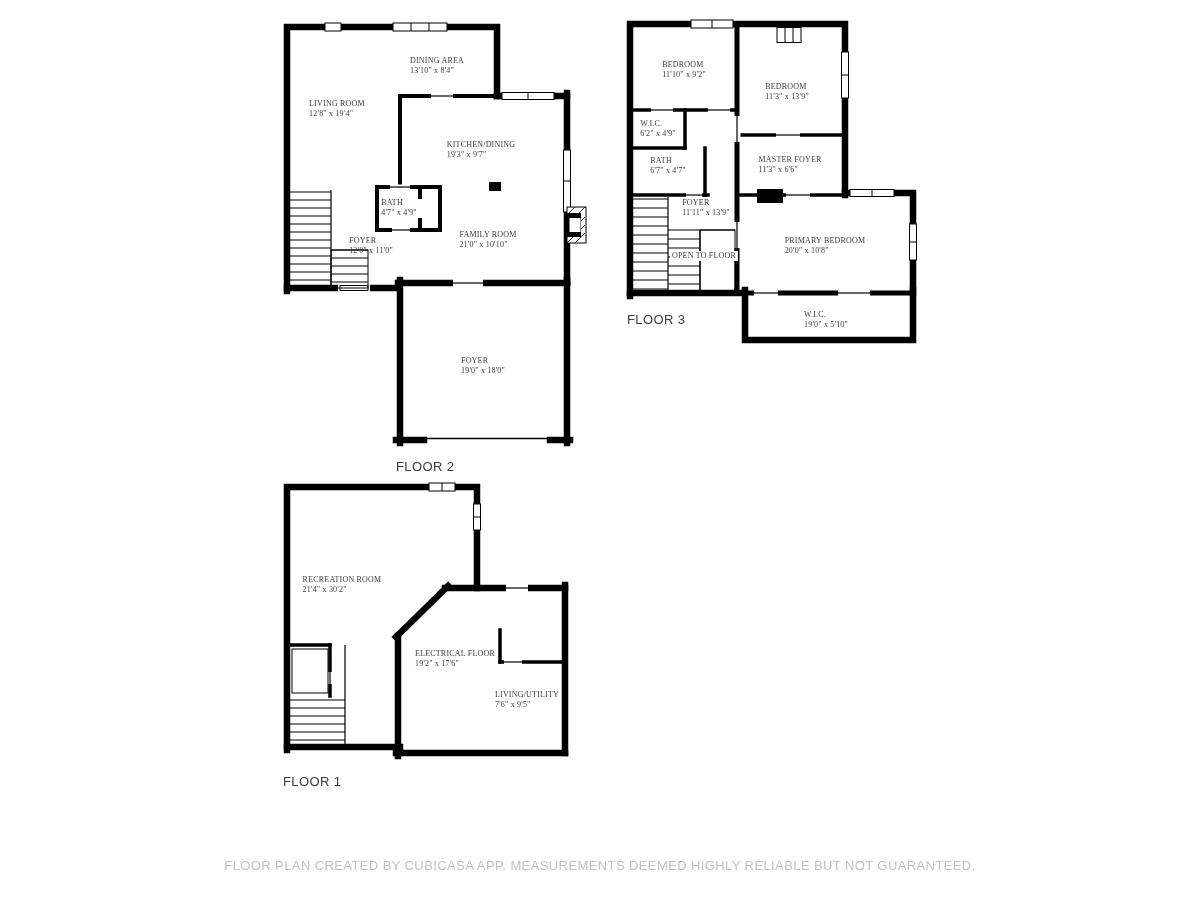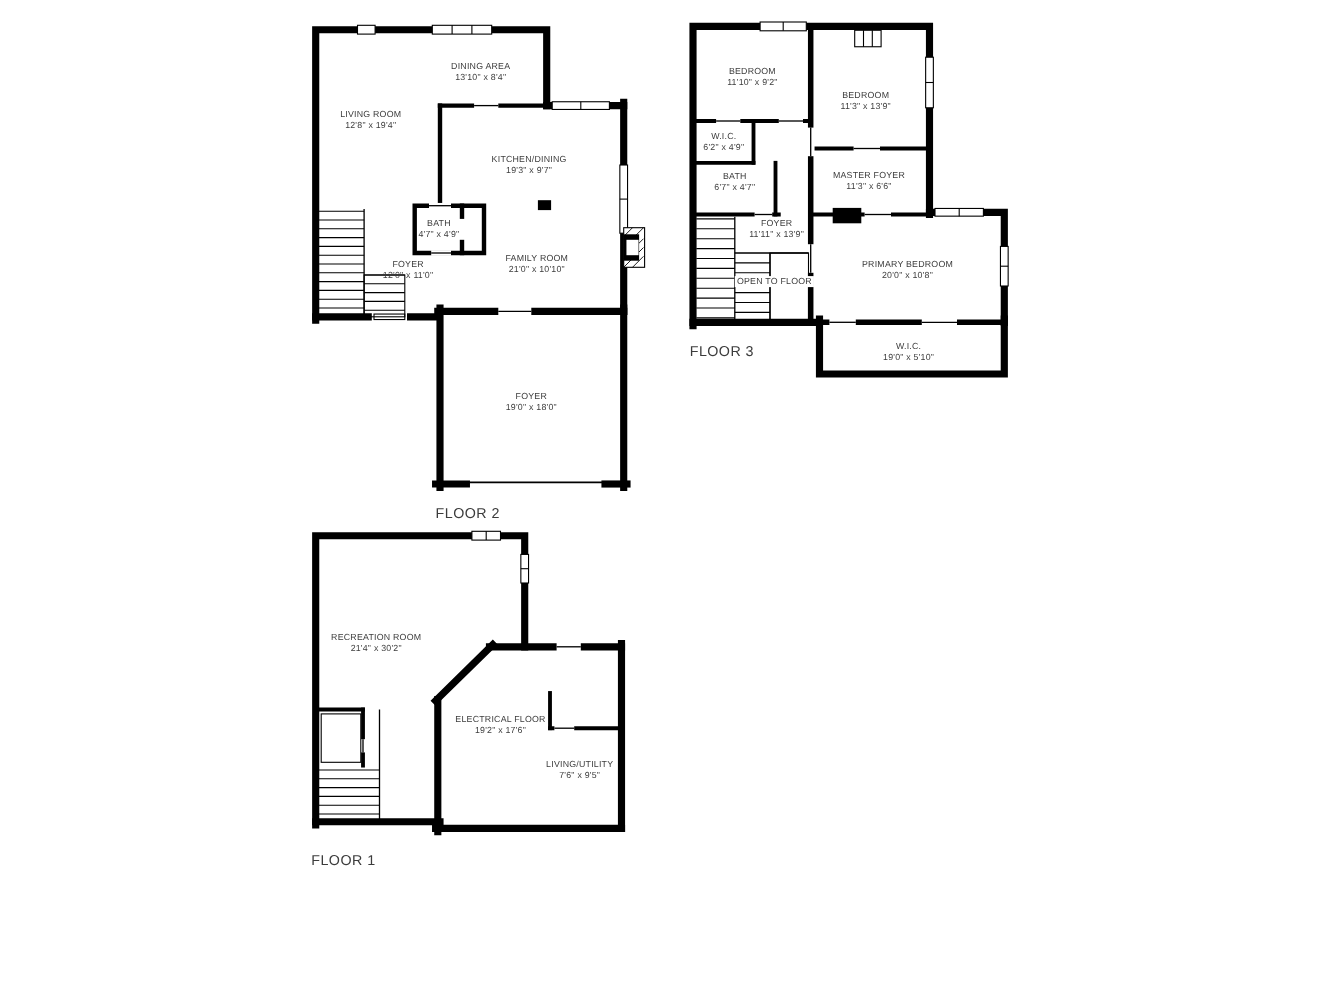--- a/index.html
+++ b/index.html
@@ -3,23 +3,24 @@
 <meta charset="utf-8">
 <style>
   * { margin:0; padding:0; box-sizing:border-box; }
   html,body { background:#ffffff; }
   .page {
     position:relative; width:1200px; height:900px; background:#ffffff;
     font-family:"Liberation Sans", sans-serif; overflow:hidden;
   }
   svg.plan { position:absolute; left:0; top:0; }
   .room-label {
-    position:absolute; transform:translateX(-50%); text-align:center;
+    position:absolute; transform:translateX(-50%); 
     color:#3c3c3c; font-size:8px; line-height:9.5px; letter-spacing:0.2px;
     white-space:nowrap;
+    font-family:Liberation Serif, serif;
   }
   .room-label.open-below { background:#ffffff; padding:0 2px; }
   .floor-label {
     position:absolute; color:#3c3c3c; font-size:13px; letter-spacing:0.4px;
     white-space:nowrap;
   }
   .footer-note {
     position:absolute; left:0; right:0; top:858px; text-align:center;
     color:#c2c2c2; font-size:13px; letter-spacing:0.4px; white-space:nowrap;
   }
@@ -261,13 +262,14 @@
   </div>
   <div class="room-label" style="left:527px; top:690px">
     <div class="room-name">LIVING/UTILITY</div>
     <div class="room-dims">7'6" x 9'5"</div>
   </div>
 
   <div class="floor-label" style="left:396px; top:459px">FLOOR 2</div>
   <div class="floor-label" style="left:627px; top:312px">FLOOR 3</div>
   <div class="floor-label" style="left:283px; top:774px">FLOOR 1</div>
 
+  <div class="footer-note">FLOOR PLAN CREATED BY CUBICASA APP. MEASUREMENTS DEEMED HIGHLY RELIABLE BUT NOT GUARANTEED.</div>
 </div>
 
 </body></html>

